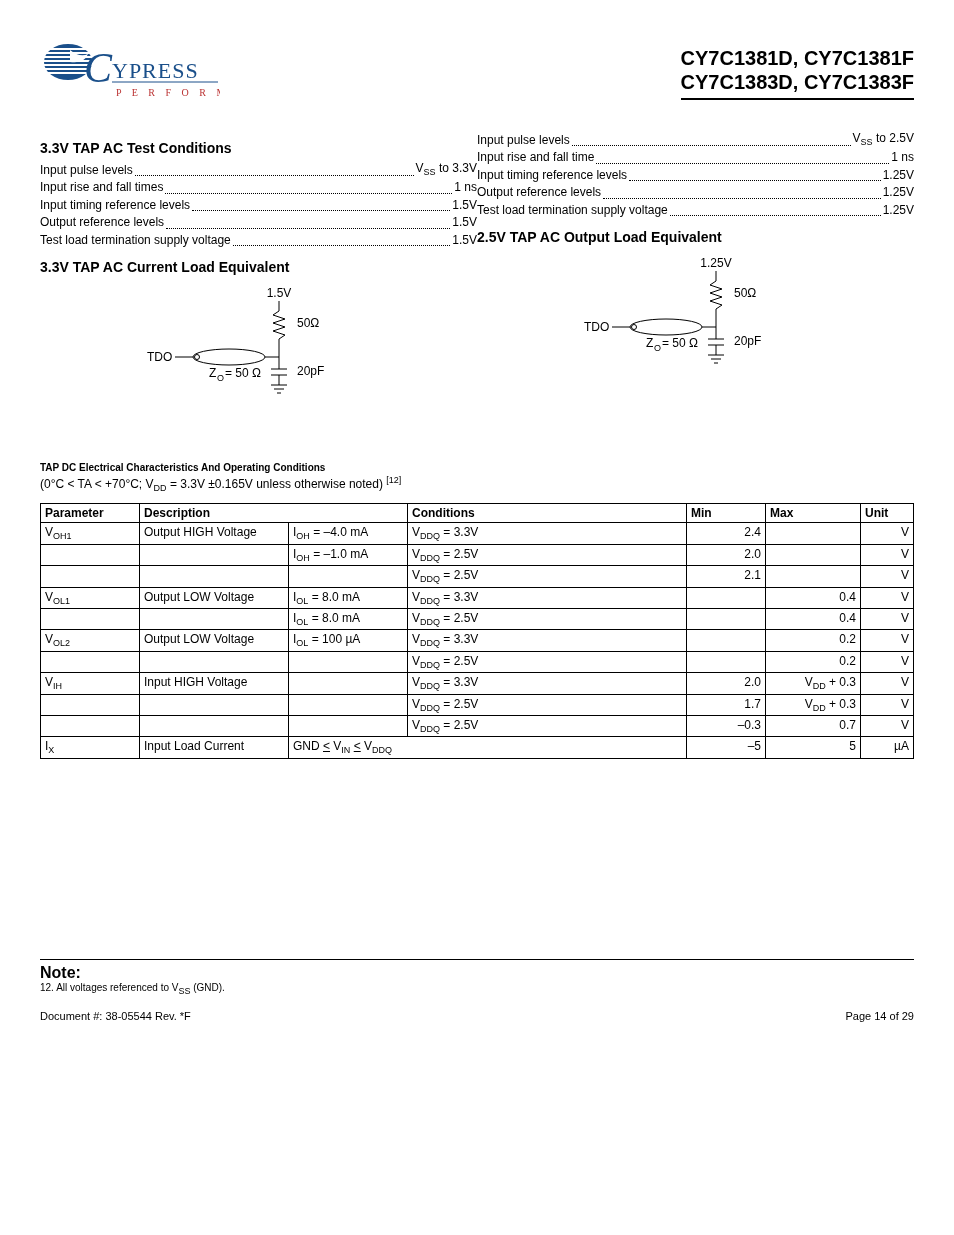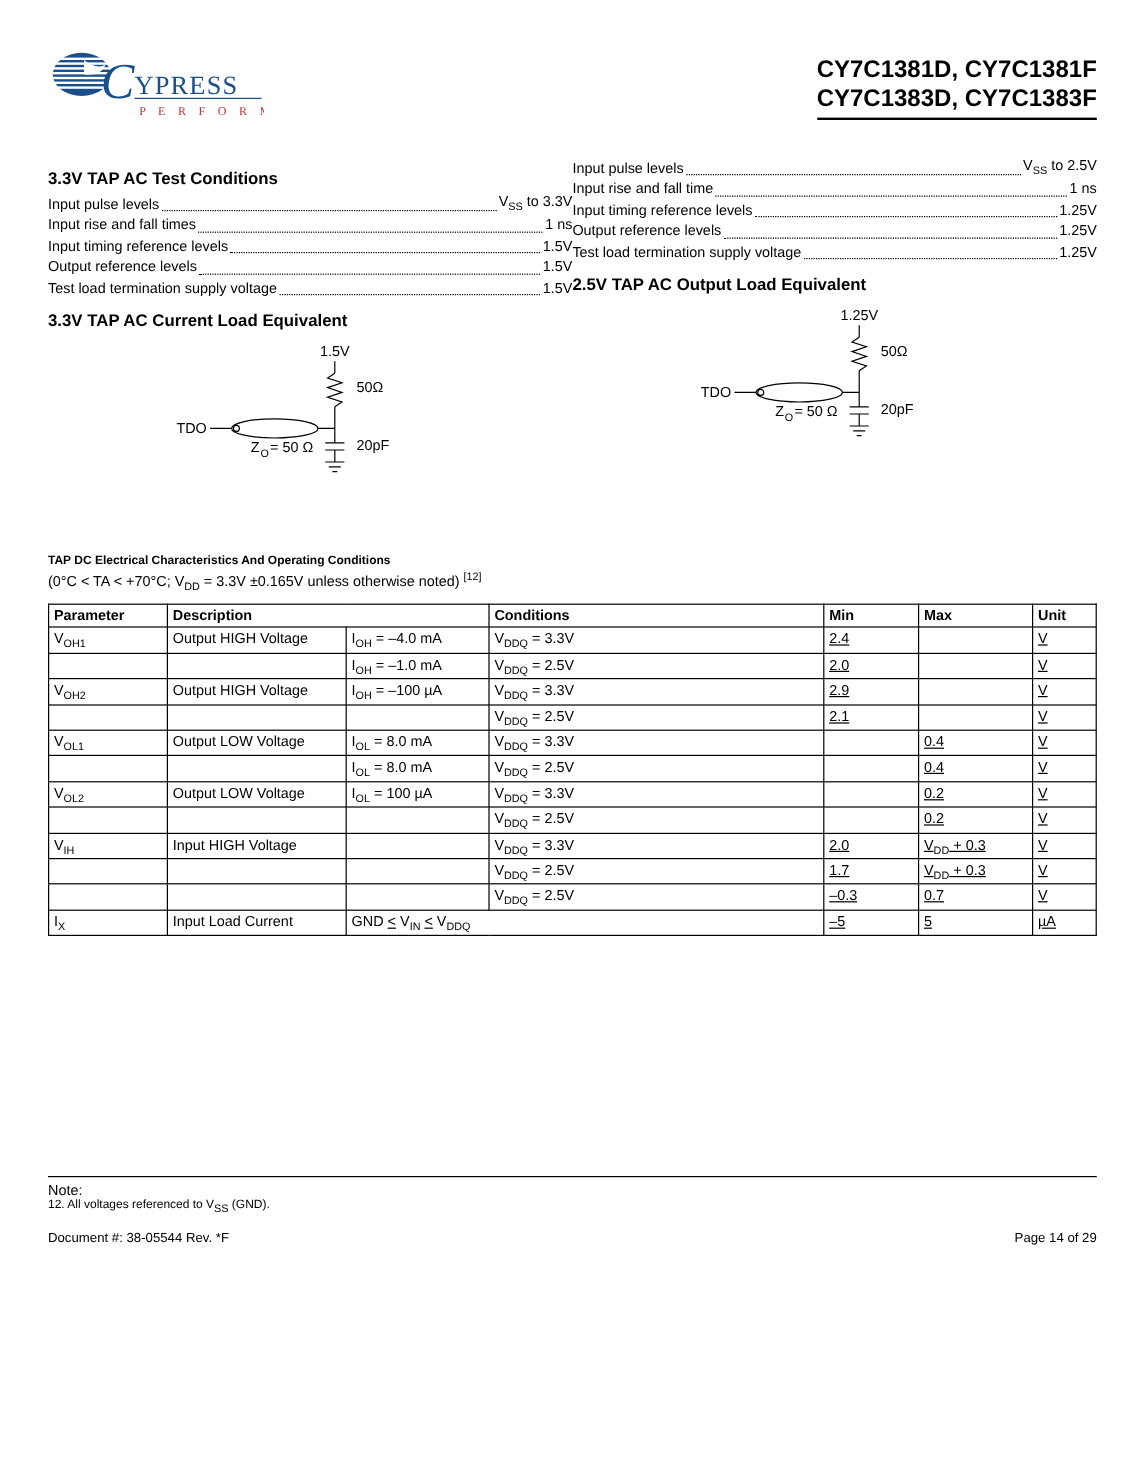--- a/index.html
+++ b/index.html
@@ -94,28 +94,28 @@
   }
   table.dc th, table.dc td {
     border: 1px solid #000;
     padding: 2px 4px;
     vertical-align: top;
   }
   table.dc th {
     text-align: left;
     font-weight: bold;
   }
-  .center { text-align: left; text-decoration: underline; }
+  .center { text-align: right; }
   .footnote {
     font-size: 10px;
     margin-top: 200px;
   }
   .footnote .label {
-    font-weight: normal;
-    font-size: 12px;
+    font-weight: bold;
+    font-size: 16px;
   }
   .footer {
     display: flex;
     justify-content: space-between;
     font-size: 11px;
     margin-top: 14px;
   }
   .hr-thin {
     border-top: 1px solid #000;
     margin: 4px 0;
@@ -302,29 +302,20 @@
       <tr>
       <td></td>
       <td style="width:140px"></td>
       <td style="width:110px">I<span class="sub">OH</span> = –1.0 mA</td>
       <td>V<span class="sub">DDQ</span> = 2.5V</td>
       <td class="center">2.0</td>
       <td class="center"></td>
       <td class="center">V</td>
       </tr>
       <tr>
-      <td>V<span class="sub">OH2</span></td>
-      <td style="width:140px">Output HIGH Voltage</td>
-      <td style="width:110px">I<span class="sub">OH</span> = –100 µA</td>
-      <td>V<span class="sub">DDQ</span> = 3.3V</td>
-      <td class="center">2.9</td>
-      <td class="center"></td>
-      <td class="center">V</td>
-      </tr>
-      <tr>
       <td></td>
       <td style="width:140px"></td>
       <td style="width:110px"></td>
       <td>V<span class="sub">DDQ</span> = 2.5V</td>
       <td class="center">2.1</td>
       <td class="center"></td>
       <td class="center">V</td>
       </tr>
       <tr>
       <td>V<span class="sub">OL1</span></td>

